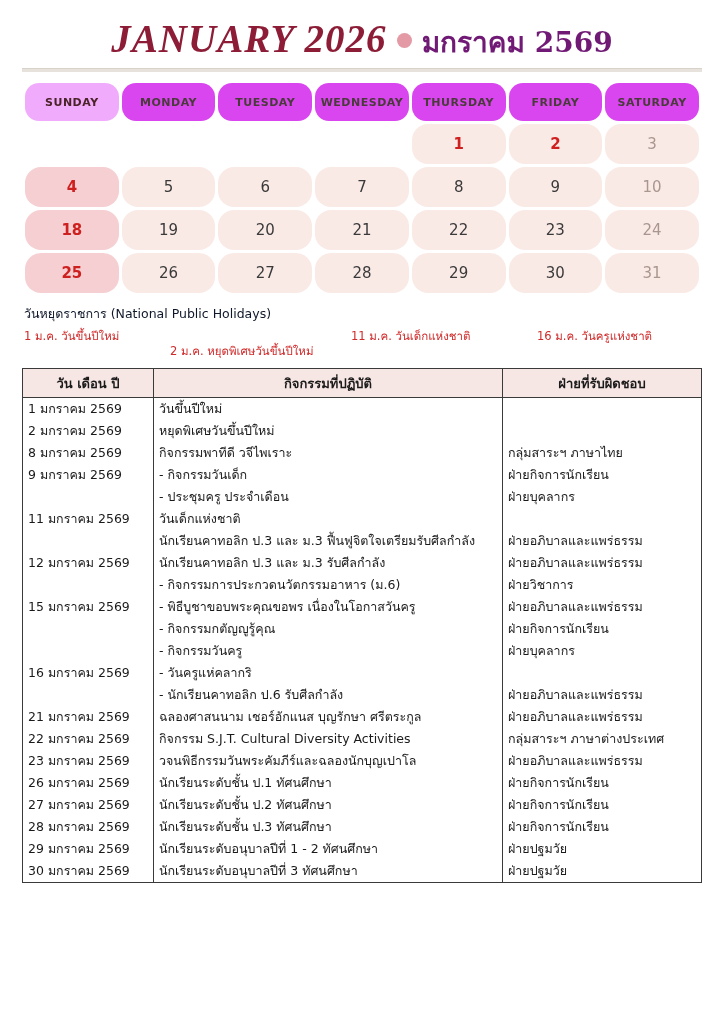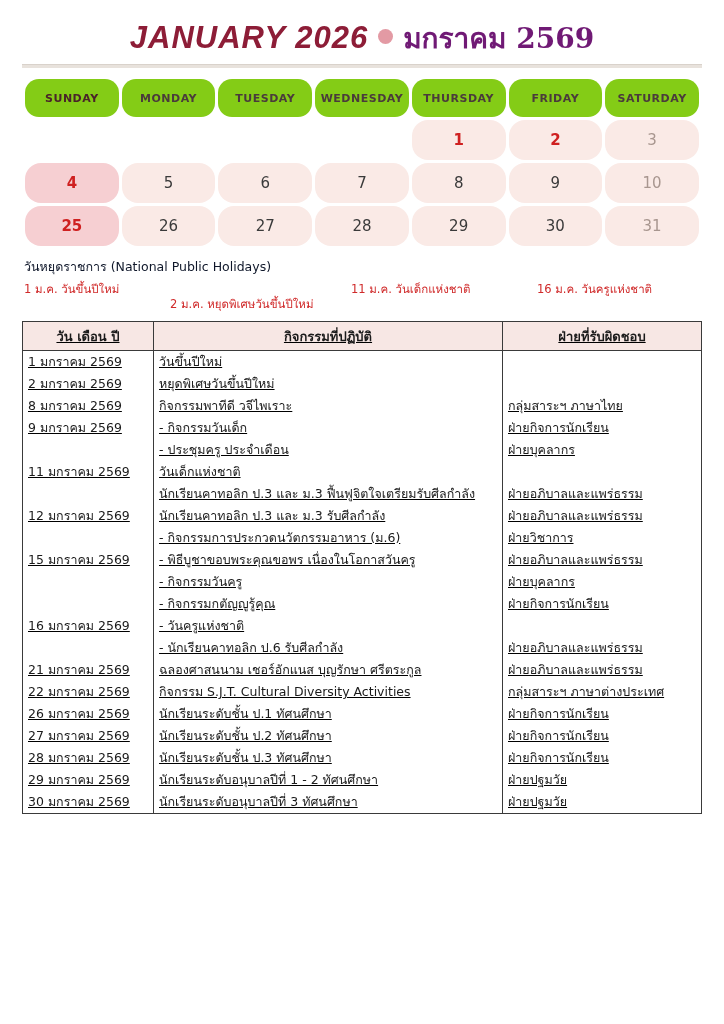--- a/index.html
+++ b/index.html
@@ -24,24 +24,24 @@
   
   .title-row {
     display: flex;
     align-items: baseline;
     justify-content: center;
     gap: 10px;
     margin-top: 6px;
     margin-bottom: 4px;
   }
   .title-en {
-    font-family: Liberation Sans, sans-serif;
+    font-family: Liberation Serif, serif;
     font-weight: bold;
     font-style: italic;
-    font-size: 31px;
+    font-size: 39px;
     letter-spacing: 1px;
     color: #8d1d37;
   }
   .title-dot {
     width: 15px;
     height: 15px;
     border-radius: 50%;
     background: #e39aa4;
     display: inline-block;
     position: relative;
@@ -66,28 +66,28 @@
     width: 100%;
     border-collapse: separate;
     border-spacing: 3px;
     table-layout: fixed;
   }
   table.cal th {
     font-size: 11px;
     font-weight: bold;
     letter-spacing: 0.5px;
     color: #4a3b3b;
-    background: #84cc16;
+    background: #d946ef;
     border-radius: 14px;
     height: 36px;
     text-align: center;
     font-family: "DejaVu Sans", "Liberation Sans", sans-serif;
   }
   table.cal th.sunday-head {
-    background: #84cc16;
+    background: #f0abfc;
     color: #4a2329;
   }
   table.cal td {
     height: 38px;
     text-align: center;
     vertical-align: middle;
     font-size: 15px;
     color: #3a3a3a;
     background: #faeae6;
     border-radius: 16px;
@@ -125,21 +125,20 @@
   .hl-1 { width: 140px; }
   .hl-2 { width: 175px; margin-top: 15px; }
   .hl-3 { width: 180px; }
 
   
   table.act {
     width: 100%;
     border-collapse: collapse;
     table-layout: fixed;
     font-size: 12.5px;
-    text-decoration: underline;
   }
   table.act th {
     border: 1px solid #3a3a3a;
     background: #f7e7e4;
     font-weight: bold;
     height: 26px;
     font-size: 13px;
     color: #1a1a1a;
     text-align: center;
   }
@@ -199,20 +198,29 @@
         <tr>
           <td class="holiday">4</td>
           <td class="">5</td>
           <td class="">6</td>
           <td class="">7</td>
           <td class="">8</td>
           <td class="">9</td>
           <td class="sat">10</td>
         </tr>
         <tr>
+          <td class="holiday">18</td>
+          <td class="">19</td>
+          <td class="">20</td>
+          <td class="">21</td>
+          <td class="">22</td>
+          <td class="">23</td>
+          <td class="sat">24</td>
+        </tr>
+        <tr>
           <td class="holiday">25</td>
           <td class="">26</td>
           <td class="">27</td>
           <td class="">28</td>
           <td class="">29</td>
           <td class="">30</td>
           <td class="sat">31</td>
         </tr>
       </tbody>
   </table>
@@ -279,47 +287,52 @@
           <td class="c-act">- กิจกรรมการประกวดนวัตกรรมอาหาร (ม.6)</td>
           <td class="c-resp">ฝ่ายวิชาการ</td>
         </tr>
         <tr>
           <td class="c-date">15 มกราคม 2569</td>
           <td class="c-act">- พิธีบูชาขอบพระคุณขอพร เนื่องในโอกาสวันครู</td>
           <td class="c-resp">ฝ่ายอภิบาลและแพร่ธรรม</td>
         </tr>
         <tr>
           <td class="c-date"></td>
+          <td class="c-act">- กิจกรรมกตัญญูรู้คุณ</td>
+          <td class="c-resp">ฝ่ายกิจการนักเรียน</td>
+        </tr>
+        <tr>
+          <td class="c-date"></td>
           <td class="c-act">- กิจกรรมวันครู</td>
           <td class="c-resp">ฝ่ายบุคลากร</td>
         </tr>
         <tr>
-          <td class="c-date"></td>
-          <td class="c-act">- กิจกรรมกตัญญูรู้คุณ</td>
-          <td class="c-resp">ฝ่ายกิจการนักเรียน</td>
-        </tr>
-        <tr>
           <td class="c-date red">16 มกราคม 2569</td>
-          <td class="c-act red">- วันครูแห่งชาติ</td>
+          <td class="c-act red">- วันครูแห่คลากริ</td>
           <td class="c-resp"></td>
         </tr>
         <tr>
           <td class="c-date"></td>
           <td class="c-act">- นักเรียนคาทอลิก ป.6 รับศีลกำลัง</td>
           <td class="c-resp">ฝ่ายอภิบาลและแพร่ธรรม</td>
         </tr>
         <tr>
           <td class="c-date">21 มกราคม 2569</td>
           <td class="c-act">ฉลองศาสนนาม เชอร์อักแนส บุญรักษา  ศรีตระกูล</td>
           <td class="c-resp">ฝ่ายอภิบาลและแพร่ธรรม</td>
         </tr>
         <tr>
           <td class="c-date">22 มกราคม 2569</td>
           <td class="c-act">กิจกรรม S.J.T. Cultural Diversity Activities</td>
           <td class="c-resp">กลุ่มสาระฯ ภาษาต่างประเทศ</td>
+        </tr>
+        <tr>
+          <td class="c-date">23 มกราคม 2569</td>
+          <td class="c-act">วจนพิธีกรรมวันพระคัมภีร์และฉลองนักบุญเปาโล</td>
+          <td class="c-resp">ฝ่ายอภิบาลและแพร่ธรรม</td>
         </tr>
         <tr>
           <td class="c-date">26 มกราคม 2569</td>
           <td class="c-act">นักเรียนระดับชั้น ป.1 ทัศนศึกษา</td>
           <td class="c-resp">ฝ่ายกิจการนักเรียน</td>
         </tr>
         <tr>
           <td class="c-date">27 มกราคม 2569</td>
           <td class="c-act">นักเรียนระดับชั้น ป.2 ทัศนศึกษา</td>
           <td class="c-resp">ฝ่ายกิจการนักเรียน</td>

